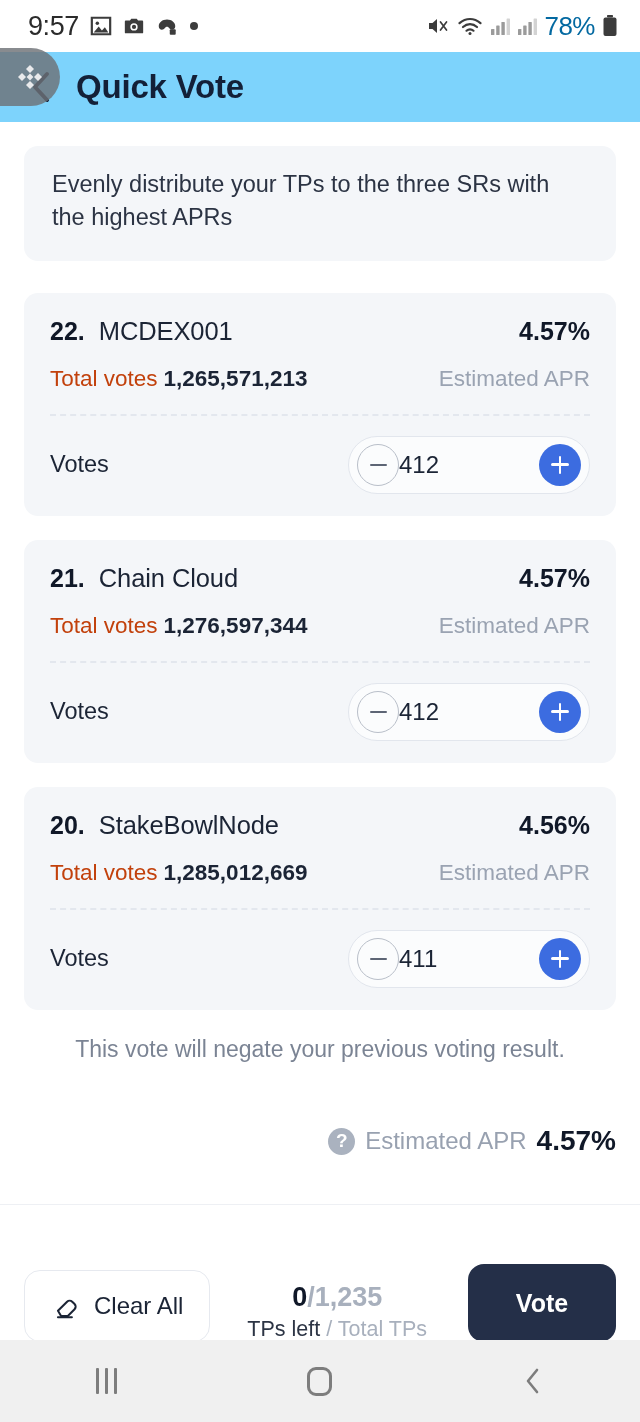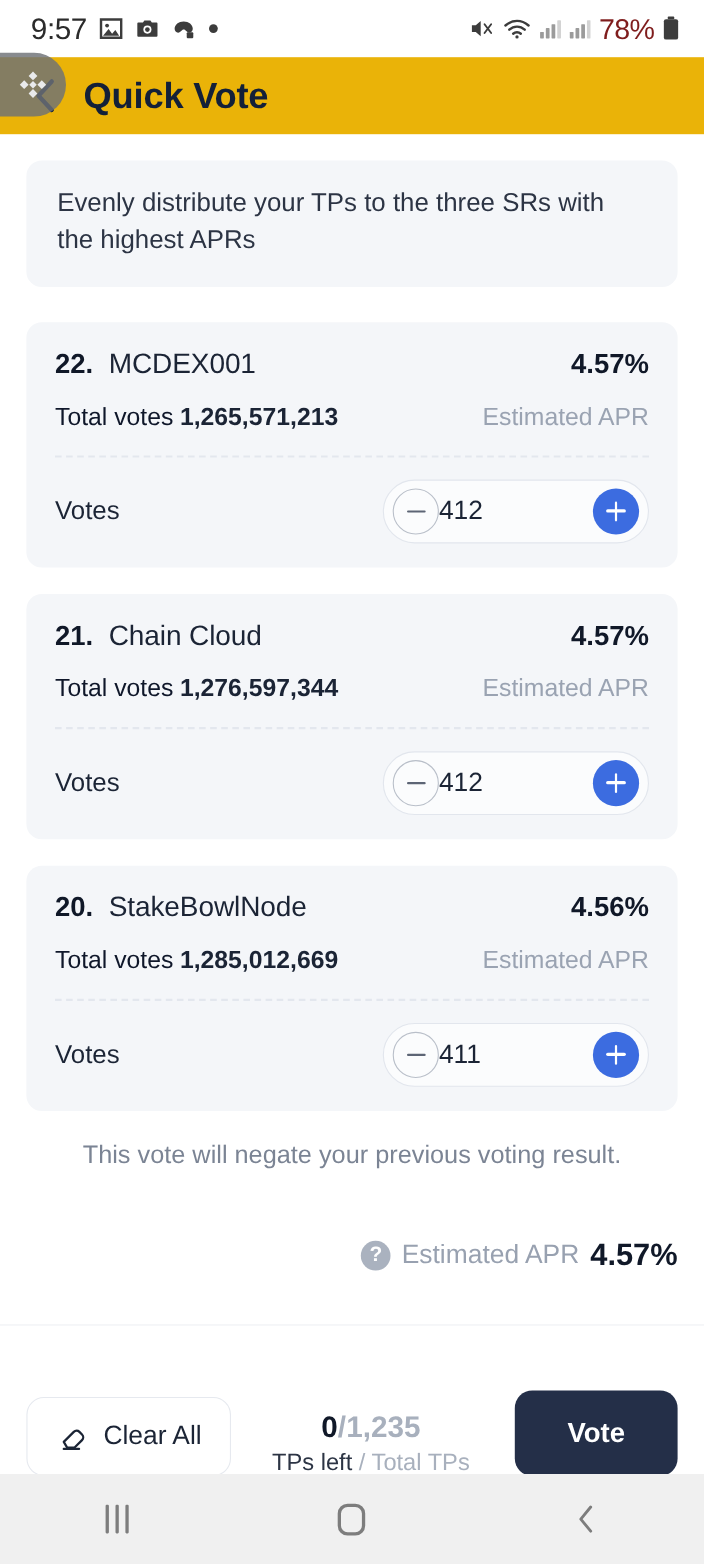--- a/index.html
+++ b/index.html
@@ -29,21 +29,21 @@
     color: #2b2b2b;
     letter-spacing: -0.4px;
   }
   .status-right {
     display: flex;
     align-items: center;
     gap: 7px;
   }
   .status-batt-text {
     font-size: 26px;
-    color: #7f1d1d;
+    color: #0369a1;
     letter-spacing: -0.5px;
   }
   .sicon { display: block; }
 
   
   .float-widget {
     position: absolute;
     left: -18px;
     top: 48px;
     width: 78px;
@@ -57,21 +57,21 @@
     z-index: 30;
   }
 
   
   .header {
     height: 70px;
     display: flex;
     align-items: center;
     padding: 0 28px;
     gap: 22px;
-    background: #eab308;
+    background: #7dd3fc;
   }
   .back-chevron { flex: none; cursor: pointer; }
   .page-title {
     font-size: 33px;
     font-weight: bold;
     color: #132038;
     letter-spacing: -0.2px;
   }
 
   
@@ -117,21 +117,21 @@
   }
   .sr-sub {
     display: flex;
     align-items: baseline;
     justify-content: space-between;
     margin-top: 20px;
     padding-bottom: 22px;
   }
   .sr-votes-label {
     font-size: 22.5px;
-    color: #0f172a;
+    color: #c2410c;
   }
   .sr-votes-value {
     font-size: 22.5px;
     font-weight: bold;
     color: #1b2435;
     margin-left: 6px;
   }
   .sr-apr-label {
     font-size: 22.5px;
     color: #9aa3b2;

